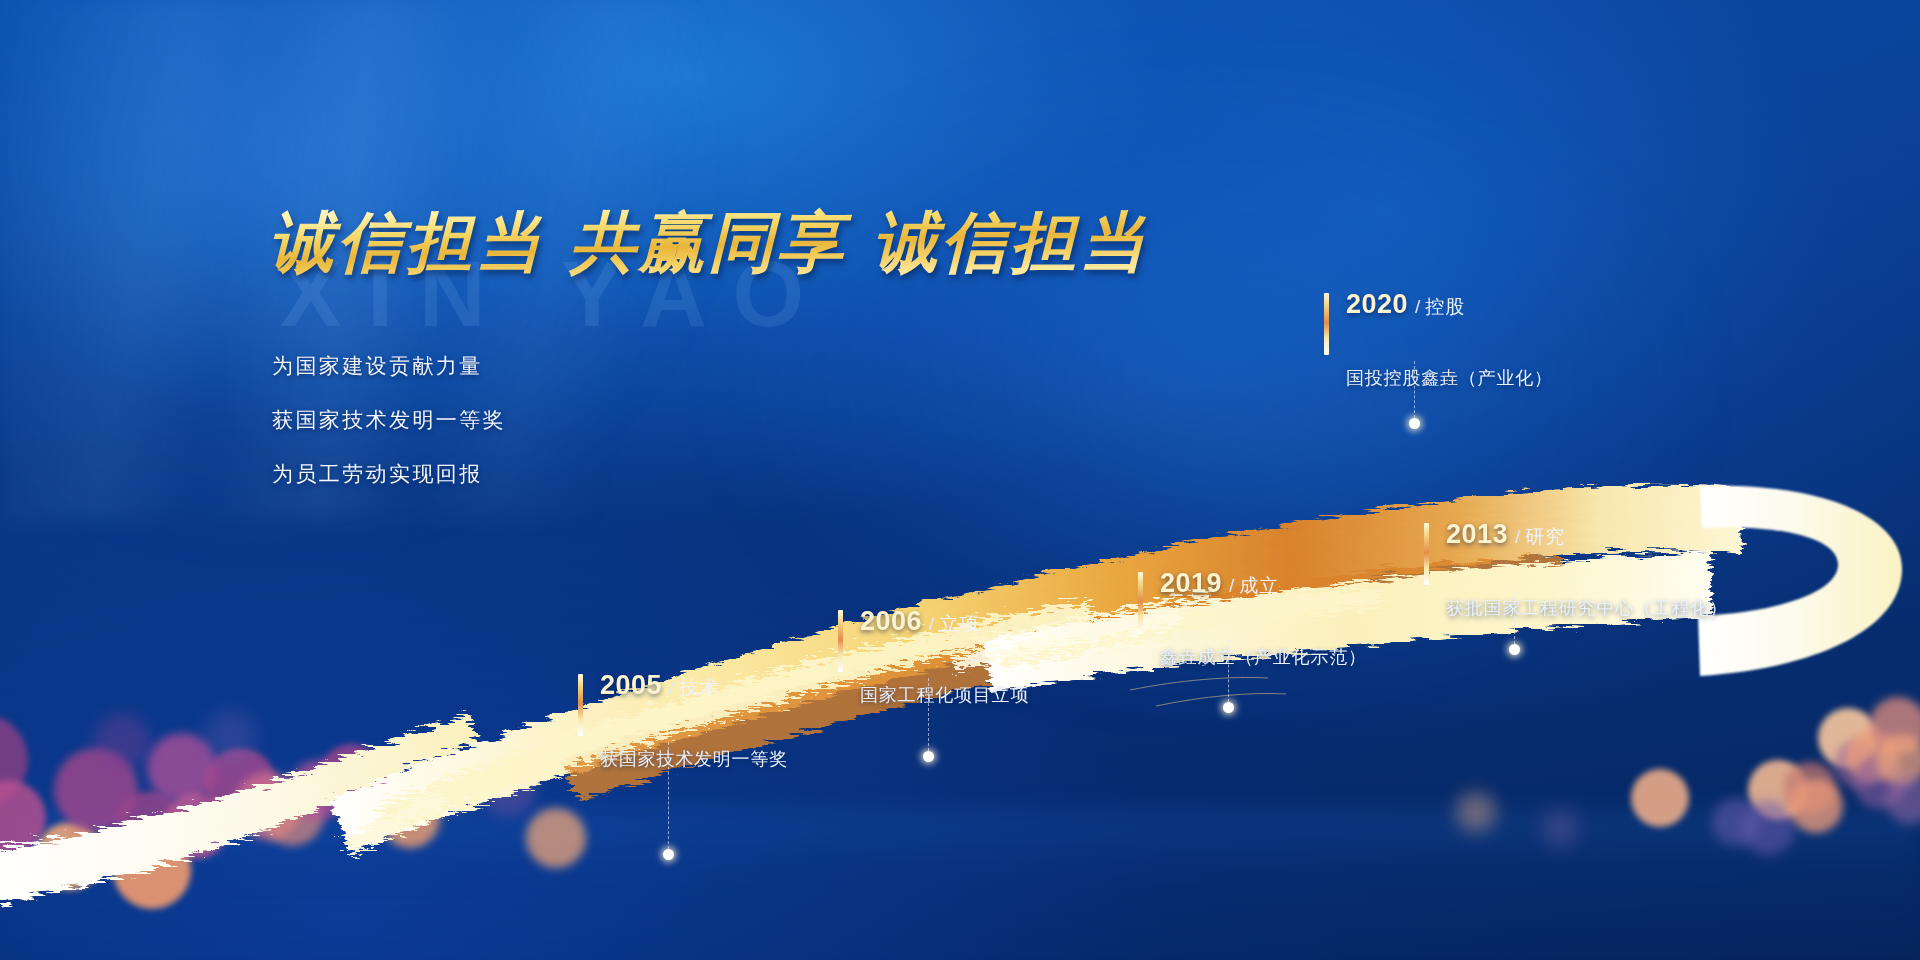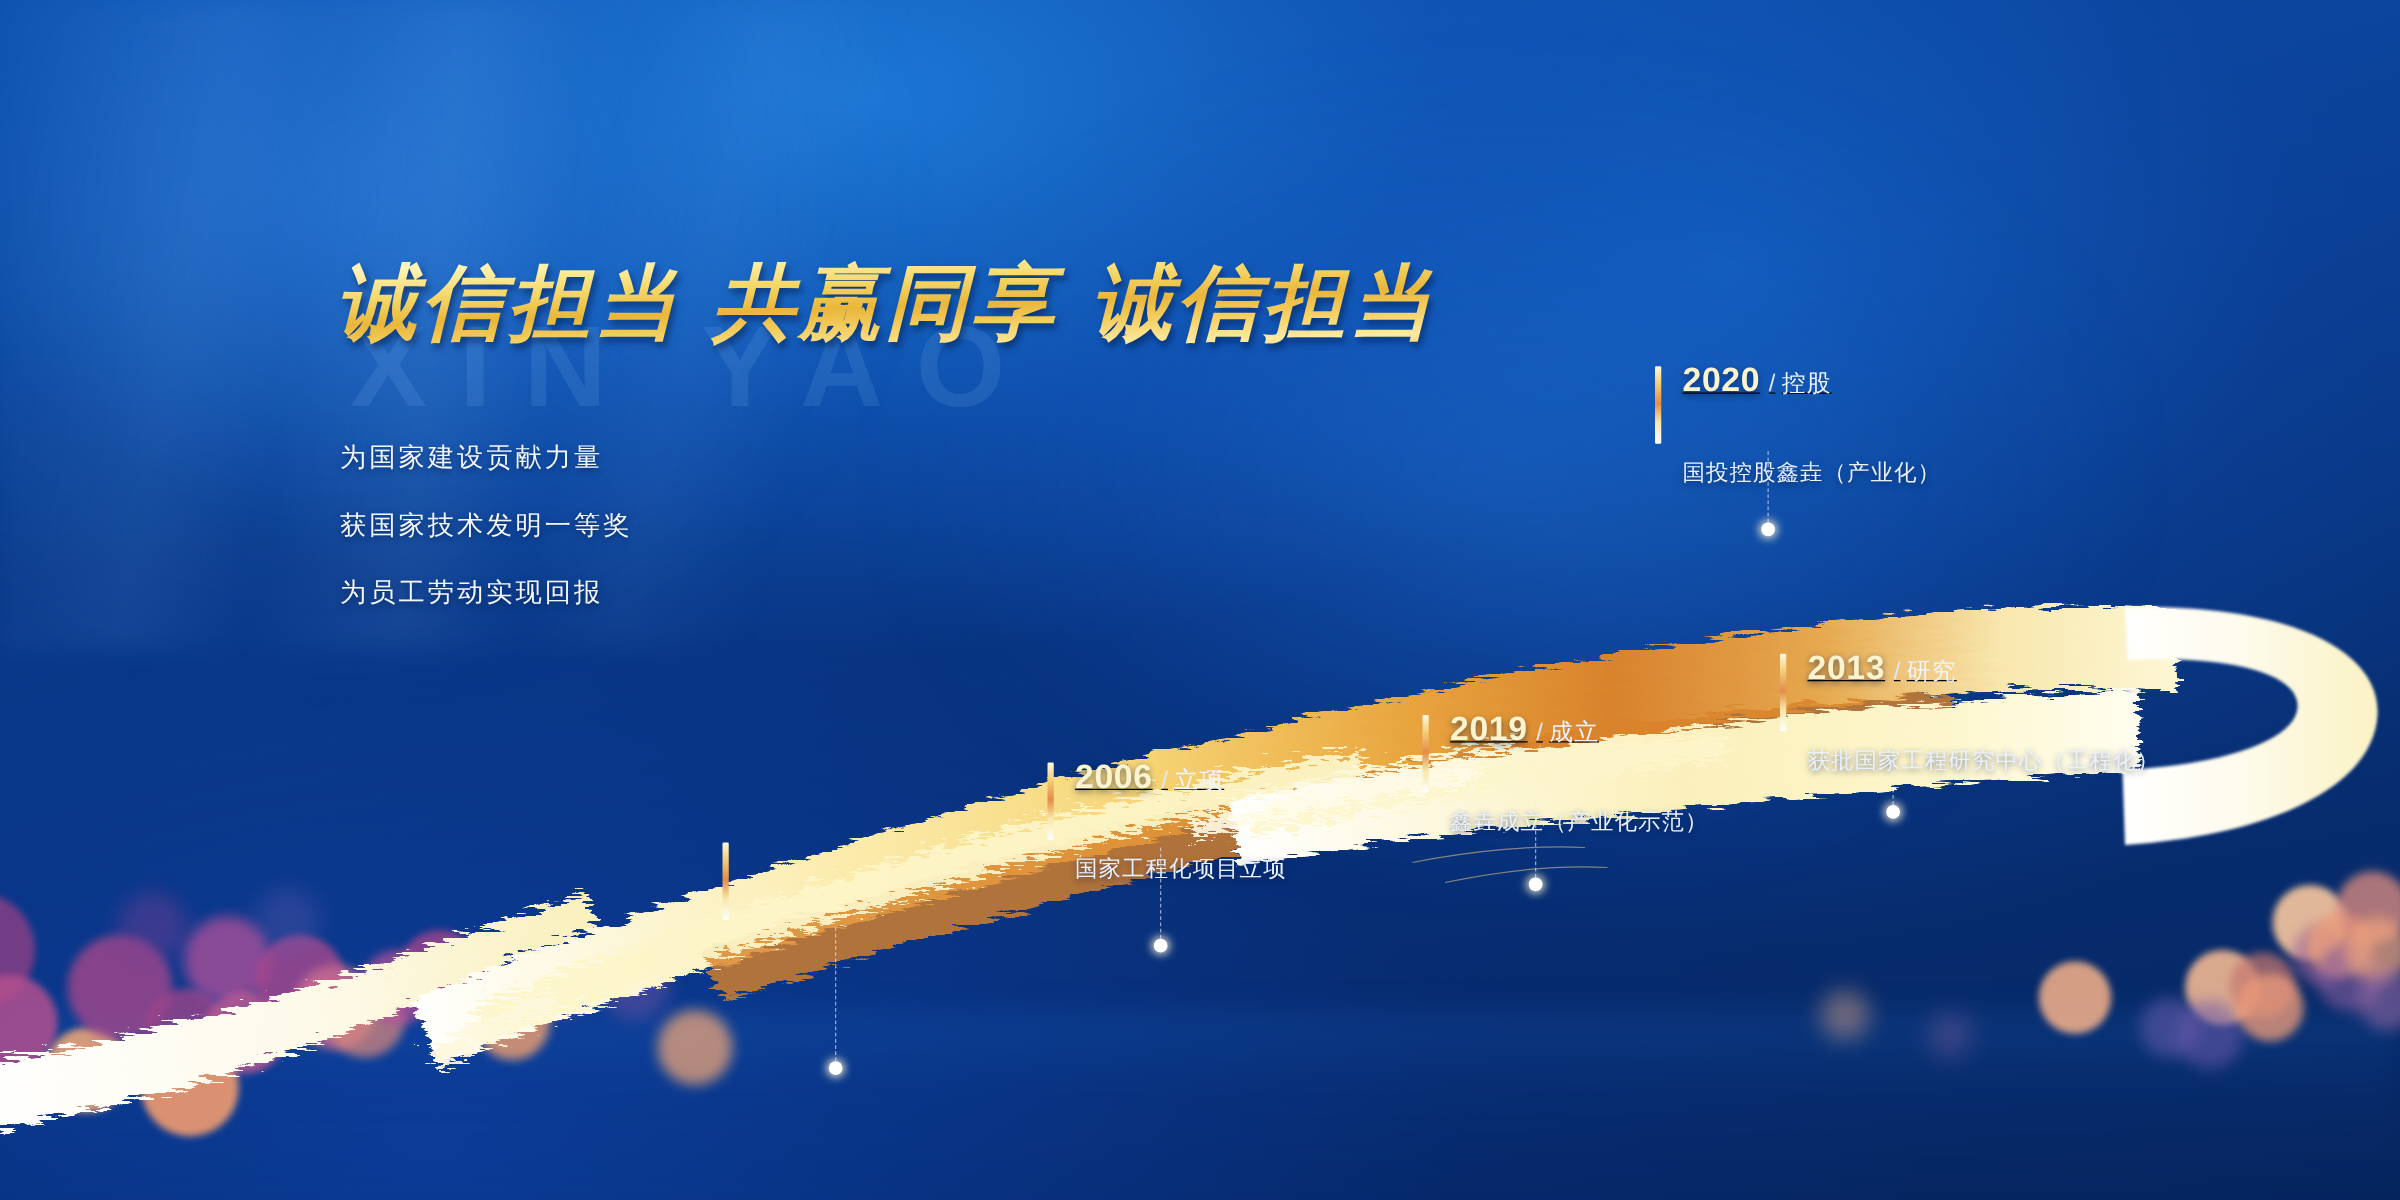--- a/index.html
+++ b/index.html
@@ -89,21 +89,21 @@
 
   
   .tl-item { position: absolute; }
   .tl-bar {
     position: absolute; left: 0; top: 2px;
     width: 5px; height: 62px;
     background: linear-gradient(180deg, #fff9dc 0%, #f3cf7a 22%, #e48c4a 48%, #f7e7a8 72%, #ffffff 100%);
     border-radius: 1px;
   }
   .tl-text { margin-left: 22px; }
-  .tl-head { white-space: nowrap; line-height: 1; margin-bottom: 14px; text-decoration: underline; }
+  .tl-head { white-space: nowrap; line-height: 1; margin-bottom: 14px; }
   .tl-year {
     font-size: 27px; font-weight: 700; color: #fdf4cf; letter-spacing: 0.5px;
     text-shadow: 0 2px 5px rgba(2,22,64,0.55);
   }
   .tl-slash { font-size: 19px; color: #dfe9fa; margin: 0 5px 0 7px; }
   .tl-cat { font-size: 19px; color: #eef4ff; letter-spacing: 1px; }
   .tl-desc {
     font-size: 18px; color: #eaf1fd; letter-spacing: 0.8px; white-space: nowrap;
     text-shadow: 0 2px 5px rgba(2,22,64,0.55);
     margin-top: 48px;
@@ -298,20 +298,24 @@
 
   <div class="tagline">
     <div class="tagline-line">为国家建设贡献力量</div>
     <div class="tagline-line">获国家技术发明一等奖</div>
     <div class="tagline-line">为员工劳动实现回报</div>
   </div>
 
   <div id="timeline-layer">
       <div class="tl-item" style="left: 578px; top: 672px;">
         <div class="tl-bar"></div>
+        <div class="tl-text">
+          <div class="tl-head"><span class="tl-year">2005</span><span class="tl-slash">/</span><span class="tl-cat">技术</span></div>
+          <div class="tl-desc">获国家技术发明一等奖</div>
+        </div>
       </div>
       <div class="tl-connector" style="left: 668px; top: 742px; height: 112px;"></div>
       <div class="tl-dot" style="left: 663px; top: 849px;"></div>
       <div class="tl-item" style="left: 838px; top: 608px;">
         <div class="tl-bar"></div>
         <div class="tl-text">
           <div class="tl-head"><span class="tl-year">2006</span><span class="tl-slash">/</span><span class="tl-cat">立项</span></div>
           <div class="tl-desc">国家工程化项目立项</div>
         </div>
       </div>

